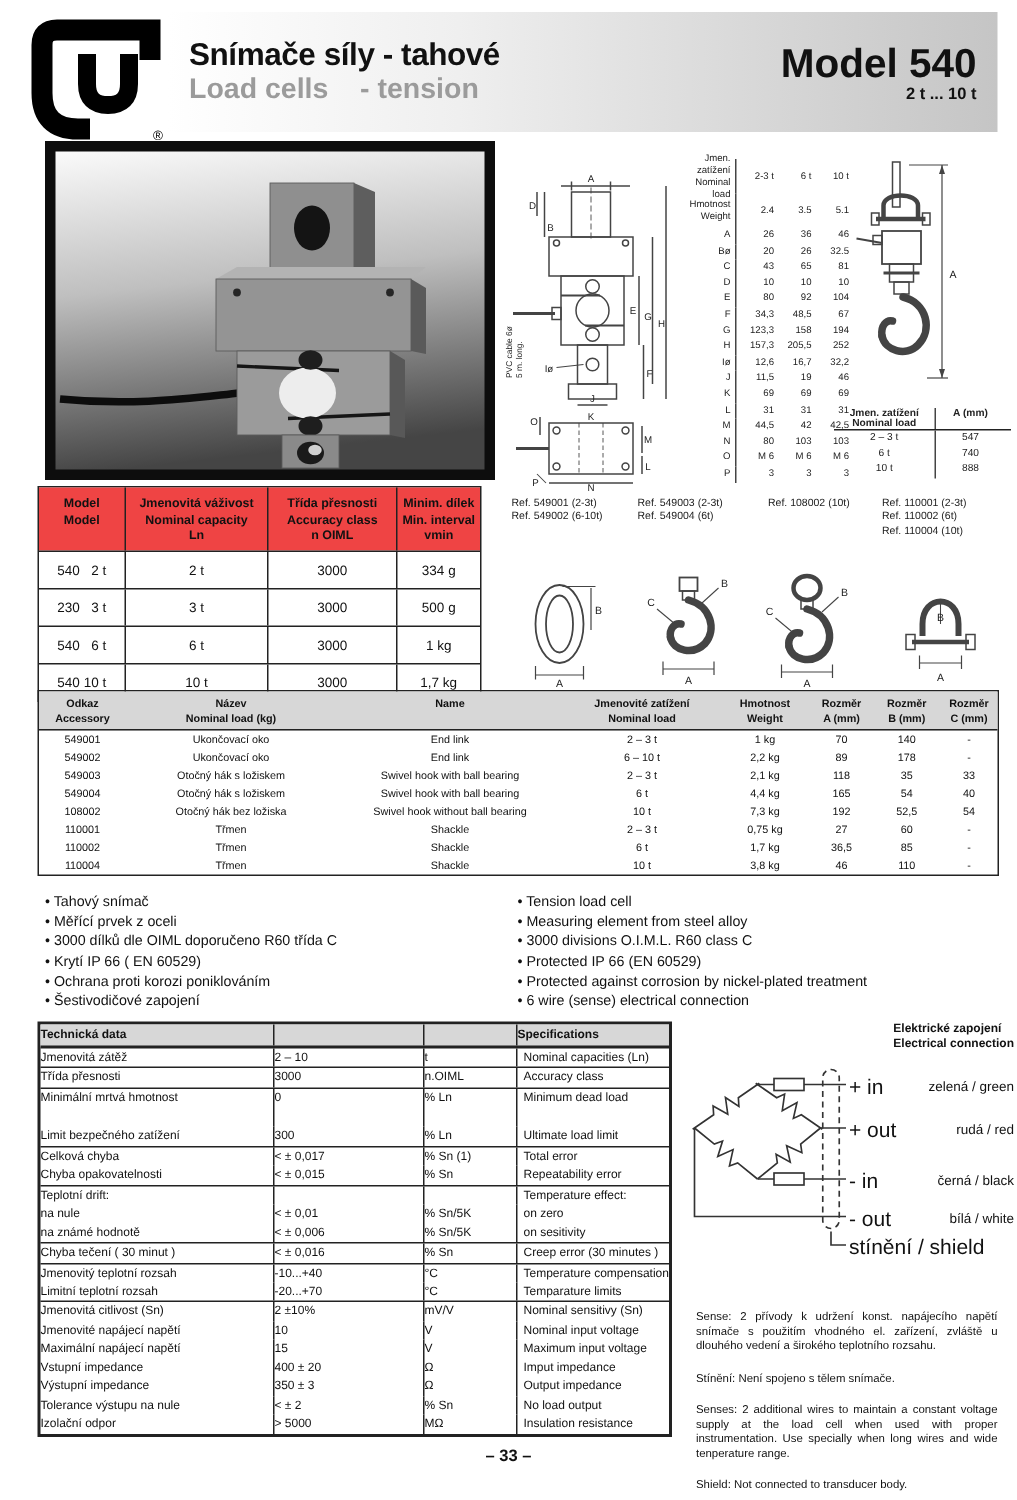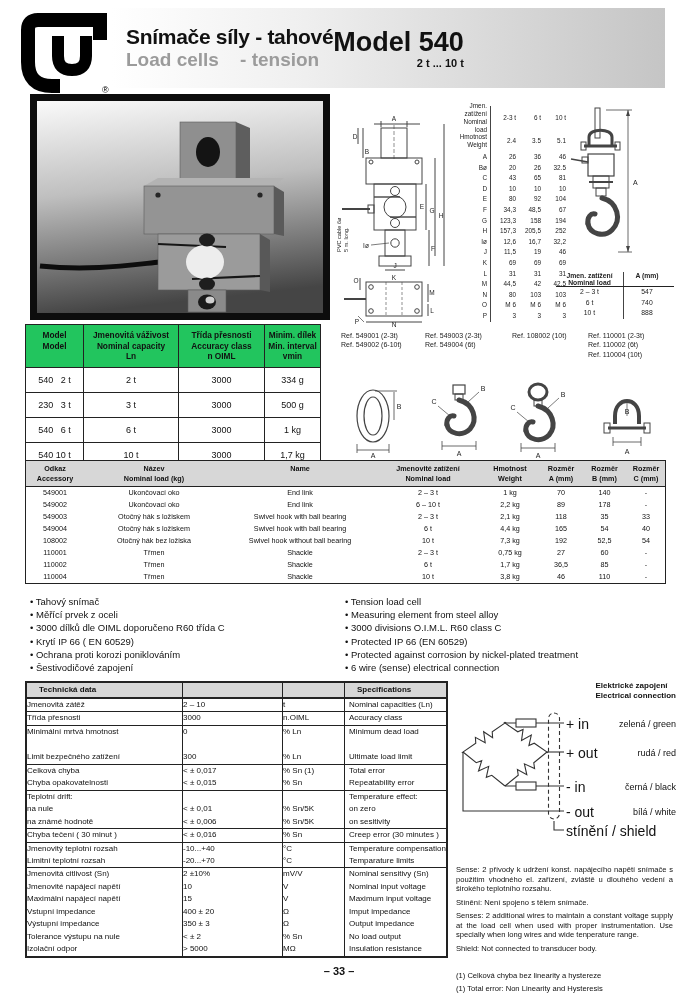--- a/index.html
+++ b/index.html
@@ -1,21 +1,21 @@
 <!DOCTYPE html>
 <html><head>
 <meta charset="utf-8">
 <style>
   html,body{margin:0;padding:0;background:#e8e8e8}
   .page{position:relative;width:678px;height:1000px;background:#fff;font-family:"Liberation Sans",sans-serif;color:#111;overflow:hidden;margin:0 auto}
   .pre{white-space:pre}
 
   
   .logo{position:absolute;left:14px;top:4px;width:100px;height:90px}
-  .band{position:absolute;left:112px;top:8px;width:553px;height:80px;background:linear-gradient(90deg,#ffffff 0%,#efefef 35%,#c5c5c5 100%);display:flex;justify-content:flex-start;align-items:center;padding:0 14px;box-sizing:border-box}
+  .band{position:absolute;left:112px;top:8px;width:553px;height:80px;background:linear-gradient(90deg,#ffffff 0%,#efefef 35%,#c5c5c5 100%);display:flex;justify-content:space-between;align-items:center;padding:0 14px;box-sizing:border-box}
   .t-cz{font-size:21px;font-weight:bold;letter-spacing:-.3px}
   .t-en{font-size:19px;font-weight:bold;color:#9b9b9b}
   .m-name{font-size:27px;font-weight:bold;text-align:right;line-height:30px}
   .m-range{font-size:11px;font-weight:bold;text-align:right}
 
   
   .photo{position:absolute;left:30px;top:94px}
 
   
   .fdraw{position:absolute;left:334px;top:112px}
@@ -34,21 +34,21 @@
   .atab .ahead .c2,.atab .arow .c2{width:46px}
   .atab .arow{display:flex;height:10.5px;line-height:10.5px}
 
   
   .refs{position:absolute;left:341px;top:331px;width:337px;font-size:7px;line-height:9.3px;color:#222}
   .refs .rb{position:absolute;top:0}
   .rb1{left:0}.rb2{left:84px}.rb3{left:171px}.rb4{left:247px}
 
   
   .mtab{position:absolute;left:25px;top:324px;width:296px;border:1.5px solid #222;font-size:9px;box-sizing:border-box}
-  .mhead{display:grid;grid-template-columns:58px 95px 86px 1fr;background:#22c55e;text-align:center;font-weight:bold;font-size:8.3px;line-height:10.5px}
+  .mhead{display:grid;grid-template-columns:58px 95px 86px 1fr;background:#ef4444;text-align:center;font-weight:bold;font-size:8.3px;line-height:10.5px}
   .mhead>div{padding:5px 1px;border-right:1px solid #222;box-sizing:border-box}
   .mhead>div:last-child{border-right:none}
   .mrow{display:grid;grid-template-columns:58px 95px 86px 1fr;text-align:center;border-top:1px solid #222}
   .mrow>div{height:24px;line-height:24px;border-right:1px solid #222;box-sizing:border-box}
   .mrow>div:last-child{border-right:none}
 
   
   .accd{position:absolute;top:382px}
   .acc1{left:341px}.acc2{left:424px}.acc3{left:503px}.acc4{left:591px}
 
@@ -61,21 +61,21 @@
   
   .feat{position:absolute;top:595px;font-size:9.5px;line-height:13.2px}
   .fcz{left:30px;width:305px}
   .fen{left:345px;width:330px}
   .fitem{padding-left:11px;text-indent:-11px}
   .fitem::before{content:"•  "}
 
   
   .tech{position:absolute;left:25px;top:681px;width:423px;border:2px solid #222;font-size:8px;box-sizing:border-box}
   .thead{display:grid;grid-template-columns:156px 100px 62px 1fr;background:#d7d7d7;font-weight:bold;height:14px;line-height:14px;border-bottom:1.5px solid #222}
-  .thead>div{border-right:1px solid #222;box-sizing:border-box;padding-left:12px}
+  .thead>div{border-right:1px solid #222;box-sizing:border-box;padding-left:0}
   .thead>div:last-child{border-right:none}
   .trow{display:grid;grid-template-columns:156px 100px 62px 1fr}
   .trow>div{min-height:12.45px;line-height:12.45px;border-right:1px solid #222;box-sizing:border-box}
   .trow>div:last-child{border-right:none}
   .trow .c1{}
   .trow .c2,.trow .c3{text-align:left}
   .trow .c4{padding-left:4px}
   .trow.top{border-top:1.5px solid #222}
   .trow.gap>div{padding-bottom:13px}
 
@@ -86,21 +86,21 @@
   .term{position:absolute;left:116px;right:2px;display:flex;justify-content:space-between;font-size:9px;height:12px;line-height:12px}
   .term .pin{font-size:14px}
   div.term:nth-of-type(1){top:37px}
   div.term:nth-of-type(2){top:66px}
   div.term:nth-of-type(3){top:100px}
   div.term:nth-of-type(4){top:125px}
   div.term:nth-of-type(5){top:144px}
 
   
   .notes{position:absolute;left:452px;top:861px;width:225px;font-size:7.6px;line-height:9.5px}
-  .notes p{margin:4px;min-height:9.5px;text-align:justify}
+  .notes p{margin:12px;min-height:9.5px;text-align:justify}
 
   .pageno{position:absolute;left:0;right:0;top:965px;text-align:center;font-weight:bold;font-size:11px}
 </style>
 </head>
 <body>
 
 <div class="page">
 
   <svg class="logo" viewBox="0 0 100 90">
     <path d="M86,36 V16 H24 Q14,16 14,26 V58 Q14,82 38,82 H46" fill="none" stroke="#000" stroke-width="14" stroke-linejoin="miter"></path>

